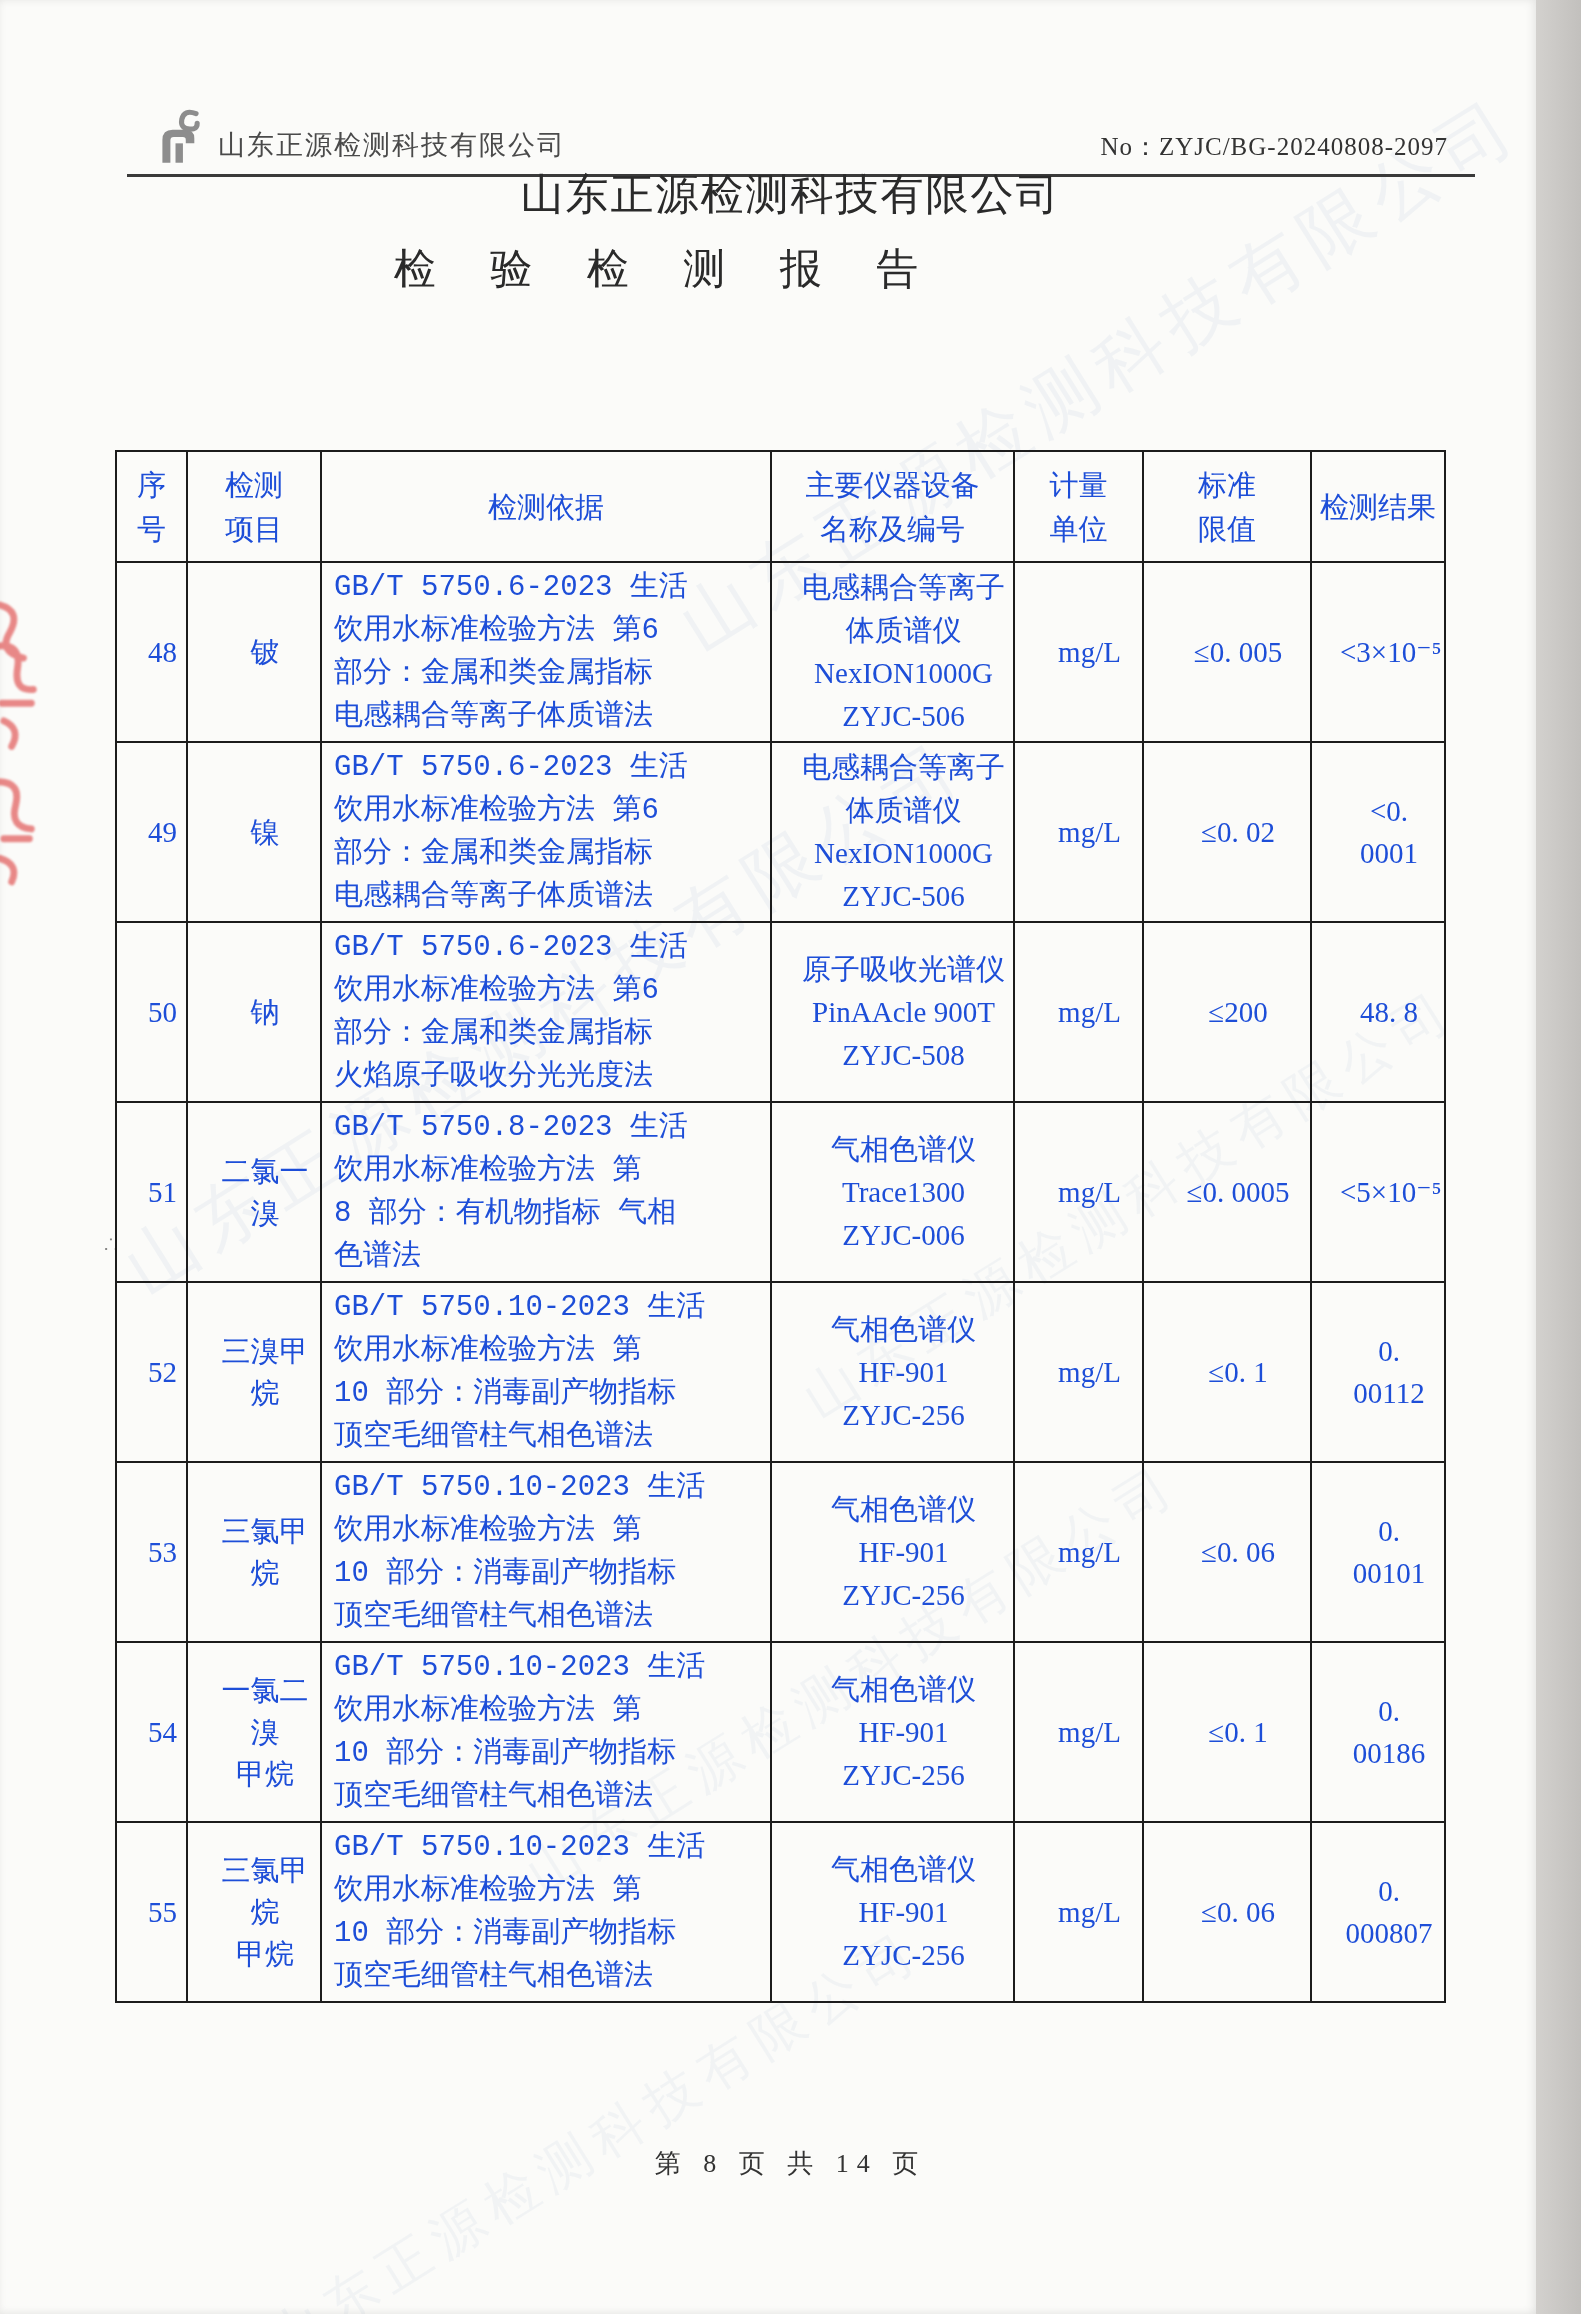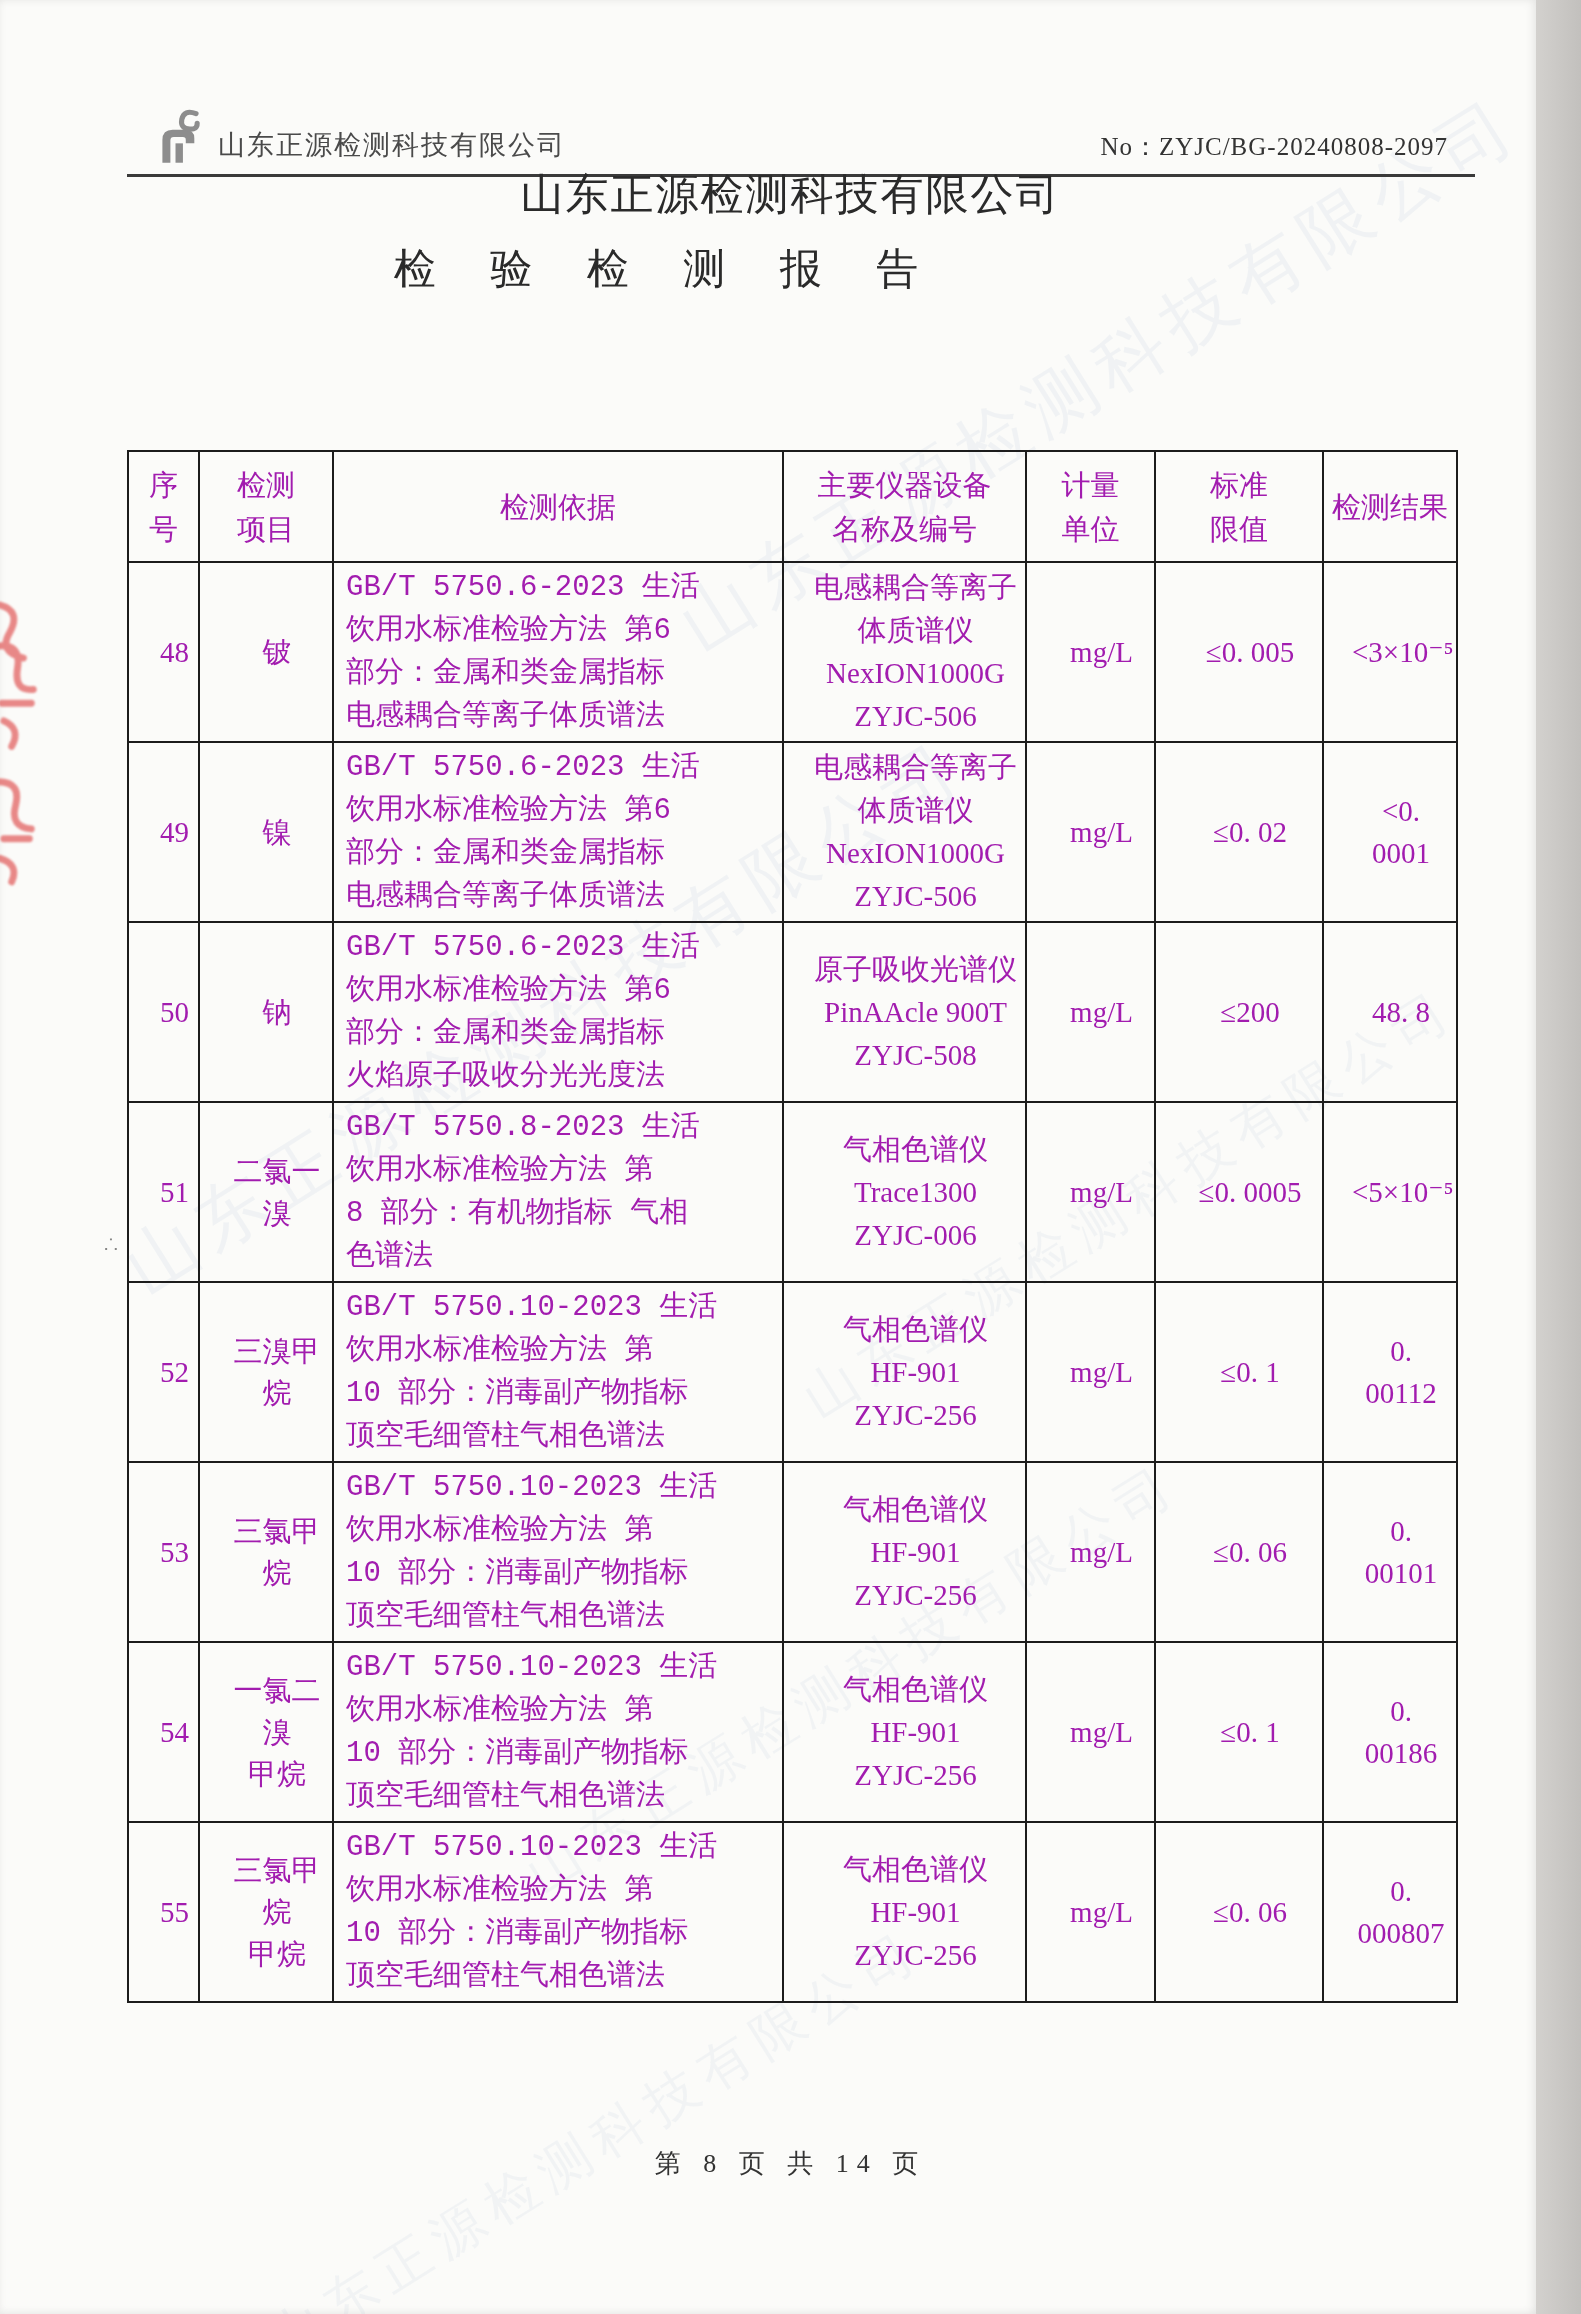--- a/index.html
+++ b/index.html
@@ -29,23 +29,23 @@
   .title{
     position:absolute;left:0;top:166px;width:1581px;text-align:center;
     font-size:43px;letter-spacing:2px;color:#2a2a2a;font-weight:500;
   }
   .subtitle{
     position:absolute;left:0;top:241px;width:1334px;text-align:center;
     font-size:42px;letter-spacing:22px;color:#2a2a2a;font-weight:500;
   }
   
   table.report{
-    position:absolute;left:127px;top:450px;width:1329px;
+    position:absolute;left:115px;top:450px;width:1329px;
     border-collapse:collapse;table-layout:fixed;
-    font-size:29px;color:#a21caf;
+    font-size:29px;color:#1d4ed8;
   }
   .report th,.report td{
     border:2px solid #1c1c1c;
     text-align:center;vertical-align:middle;
     padding:2px 6px;font-weight:normal;
     line-height:42px;
   }
   .report th{height:105px;line-height:44px;}
   .report td{height:174px;padding-left:28px;}
   .report .pre{white-space:pre-line;}

